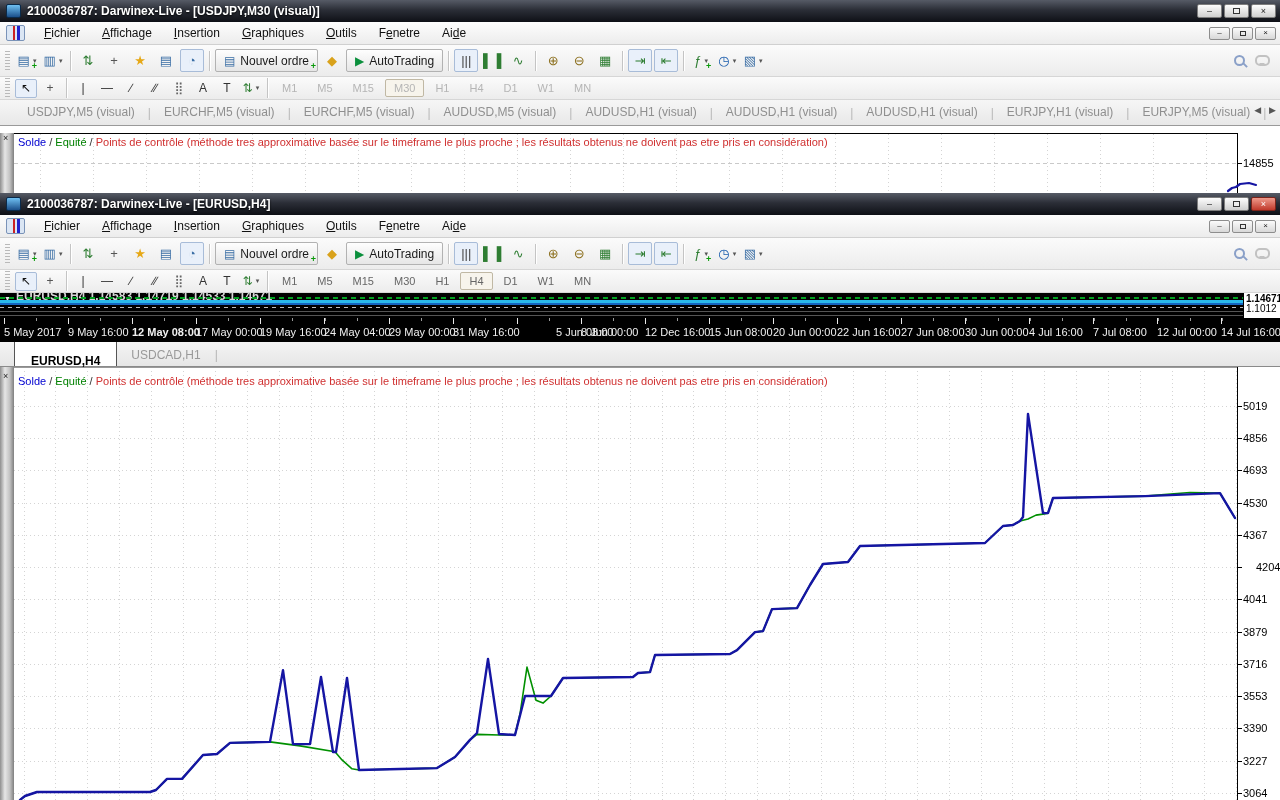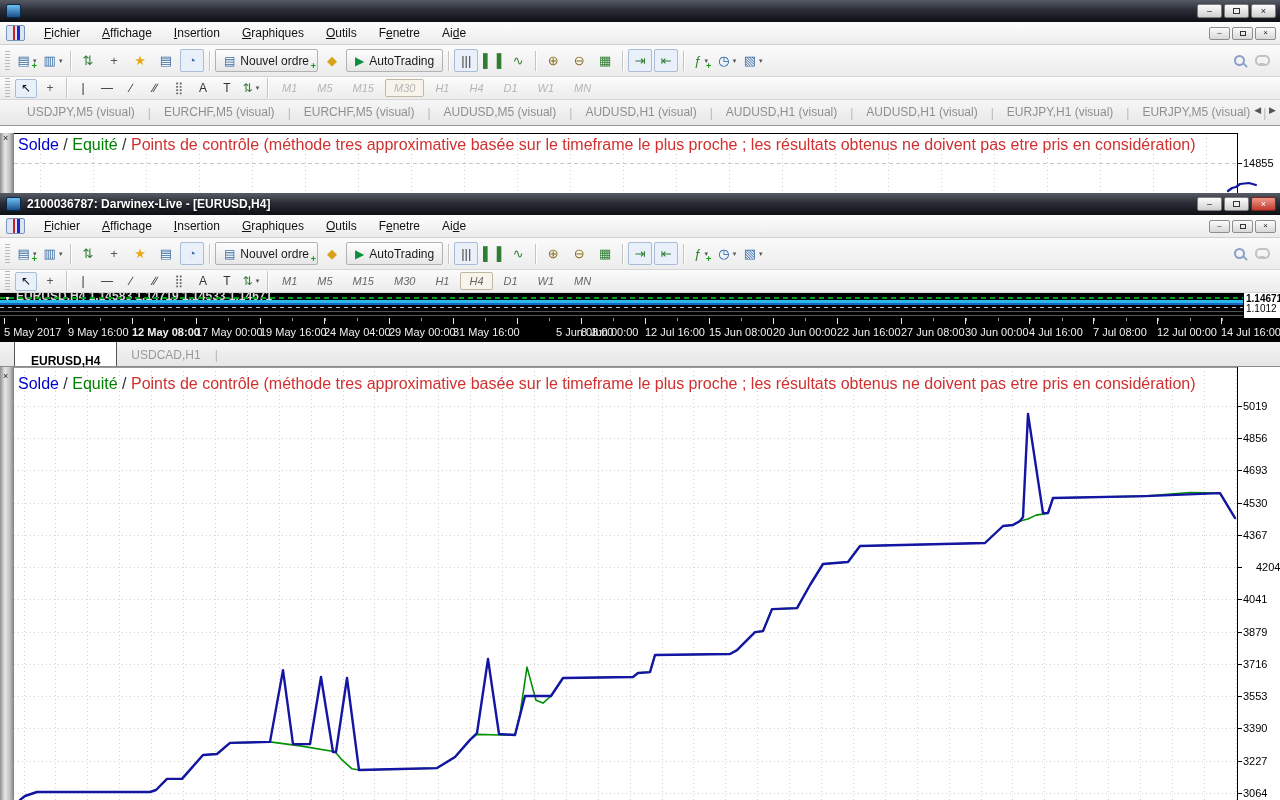--- a/index.html
+++ b/index.html
@@ -52,37 +52,37 @@
   .tbadge { position:absolute; bottom:0; right:1px; color:#0a9a0a; font-size:9px; font-weight:bold; line-height:1; }
   .tlabel { font-size:12px; color:#1a1a1a; white-space:nowrap; }
   .tdd { font-size:7px; color:#555; margin-left:3px; }
   .tb-right { margin-left:auto; display:flex; align-items:center; padding-right:6px; gap:10px; }
   .mag-icon { width:11px; height:11px; border:2px solid #8aa0c8; border-radius:50%; position:relative; }
   .mag-icon::after { content:""; position:absolute; width:6px; height:2px; background:#8aa0c8;
     transform:rotate(45deg); right:-5px; bottom:-2px; }
   .chat-icon { width:15px; height:11px; border:2px solid #c2c2c2; border-radius:5px; position:relative; }
   .chat-icon::after { content:""; position:absolute; left:2px; bottom:-5px; border:3px solid transparent;
     border-top-color:#c2c2c2; }
-  .tfwrap { display:flex; align-items:center;font-style:italic; }
+  .tfwrap { display:flex; align-items:center; }
   .tf { padding:2px 8px; font-size:11px; color:#666; margin:0 1px; border:1px solid transparent; border-radius:2px; }
   .tfdis { color:#b5b5b5; }
   .tfact { border-color:#c0b8a4; background:#f7f4ec; }
 
   
   .tabbar1 { height:26px; background:linear-gradient(#f6f6f6,#e8e8e8); border-bottom:1px solid #9a9a9a;
     display:flex; align-items:flex-end; padding-left:14px; font-size:12px; position:relative; }
   .tab1 { color:#8f8f8f; padding:0 13px; line-height:24px; height:25px; white-space:nowrap; }
   .tab1sep { color:#b8b8b8; line-height:24px; }
   .tabarrows { position:absolute; right:4px; top:5px; display:flex; gap:8px; color:#555; font-size:9px; }
 
   
   .chartzone1 { height:67px; background:#fff; position:relative; }
   .leftstrip { position:absolute; left:0; width:14px; background:linear-gradient(90deg,#8f8f8f,#e6e6e6 35%,#c2c2c2 70%,#7f7f7f); }
   .subclose { position:absolute; left:3px; font-size:9px; color:#222; line-height:1; }
-  .caption { position:absolute; left:18px; font-size:16px; white-space:nowrap; z-index:3; }
+  .caption { position:absolute; left:18px; font-size:11px; white-space:nowrap; z-index:3; }
   .cap-solde { color:#0000d0; } .cap-sep { color:#333; } .cap-equite { color:#008000; } .cap-note { color:#d03030; }
   .axis-label { position:absolute; font-size:11px; color:#000; transform:translateY(-50%); }
 
   
   .strip { height:25px; background:#000; position:relative; overflow:hidden; }
   .strip-tri { position:absolute; left:4px; top:2px; color:#e8e8e8; font-size:7px; }
   .ohlc { position:absolute; left:16px; top:-4px; color:#d6d6d6; font-size:12px; font-weight:bold; white-space:nowrap; }
   .strip-green { position:absolute; left:0; right:37px; top:4px; height:2px;
     background:repeating-linear-gradient(90deg,#00a020 0 5px,transparent 5px 9px); }
   .strip-cyan { position:absolute; left:0; right:37px; top:7px; height:3px; background:#2ab9ea; }
@@ -114,20 +114,21 @@
   .chartzone2 { height:433px; background:#fff; position:relative; }
   svg { position:absolute; top:0; }
   .ylabels { position:absolute; left:1243px; top:0; width:37px; height:433px; }
 </style>
 </head>
 <body>
 
 <div class="window" id="win1">
   <div class="titlebar">
     <span class="app-icon"></span>
+    <span class="title-text">2100036787: Darwinex-Live - [USDJPY,M30 (visual)]</span>
     <span class="winbtns">
       <span class="wbtn">–</span>
       <span class="wbtn">
           <span class="rbox"></span>
         </span>
       <span class="wbtn">×</span>
     </span>
   </div>
   <div class="menubar">
     <span class="doc-icon"></span>
@@ -580,21 +581,21 @@
       <span class="datelabel" style="left: 324px;">24 May 04:00</span>
       <span class="tickmajor" style="left: 389px;"></span>
       <span class="datelabel" style="left: 389px;">29 May 00:00</span>
       <span class="tickmajor" style="left: 453px;"></span>
       <span class="datelabel" style="left: 453px;">31 May 16:00</span>
       <span class="tickmajor" style="left: 517px;"></span>
       <span class="datelabel" style="left: 517px; margin-left: 39px;">5 Jun 08:00</span>
       <span class="tickmajor" style="left: 581px;"></span>
       <span class="datelabel" style="left: 581px;">8 Jun 00:00</span>
       <span class="tickmajor" style="left: 645px;"></span>
-      <span class="datelabel" style="left: 645px;">12 Jul 16:00</span>
+      <span class="datelabel" style="left: 645px;">12 Dec 16:00</span>
       <span class="tickmajor" style="left: 709px;"></span>
       <span class="datelabel" style="left: 709px;">15 Jun 08:00</span>
       <span class="tickmajor" style="left: 773px;"></span>
       <span class="datelabel" style="left: 773px;">20 Jun 00:00</span>
       <span class="tickmajor" style="left: 837px;"></span>
       <span class="datelabel" style="left: 837px;">22 Jun 16:00</span>
       <span class="tickmajor" style="left: 901px;"></span>
       <span class="datelabel" style="left: 901px;">27 Jun 08:00</span>
       <span class="tickmajor" style="left: 965px;"></span>
       <span class="datelabel" style="left: 965px;">30 Jun 00:00</span>

